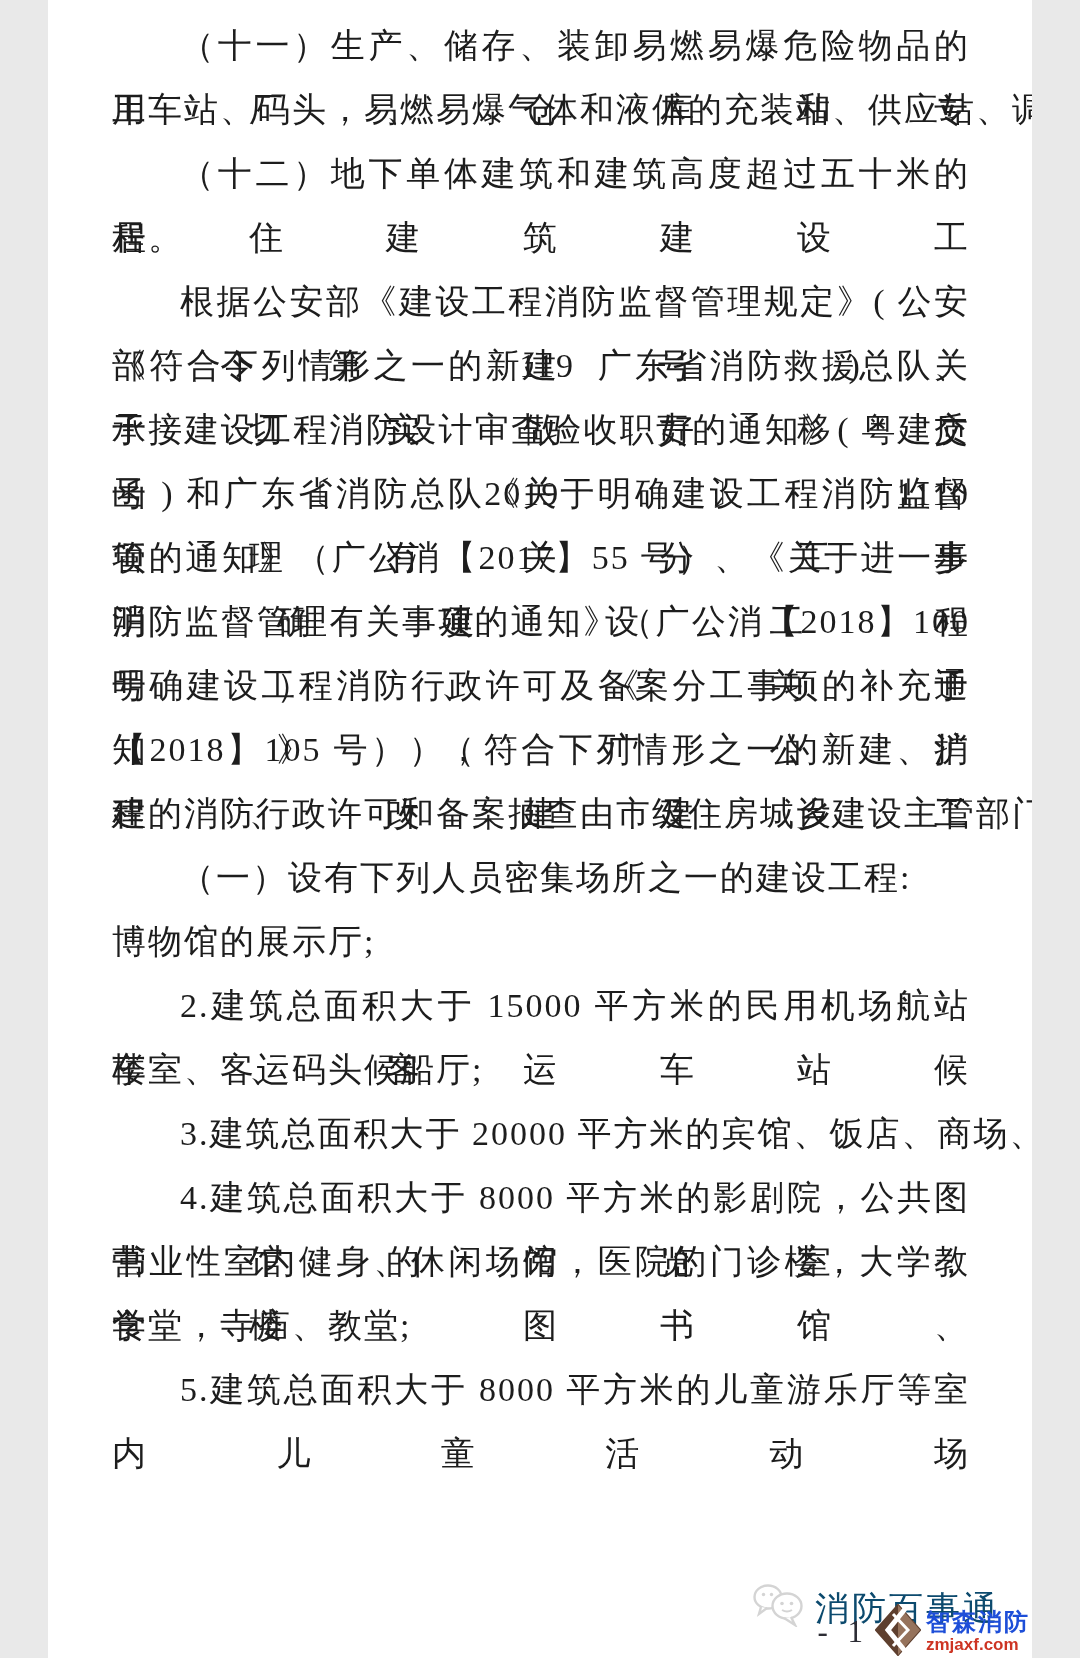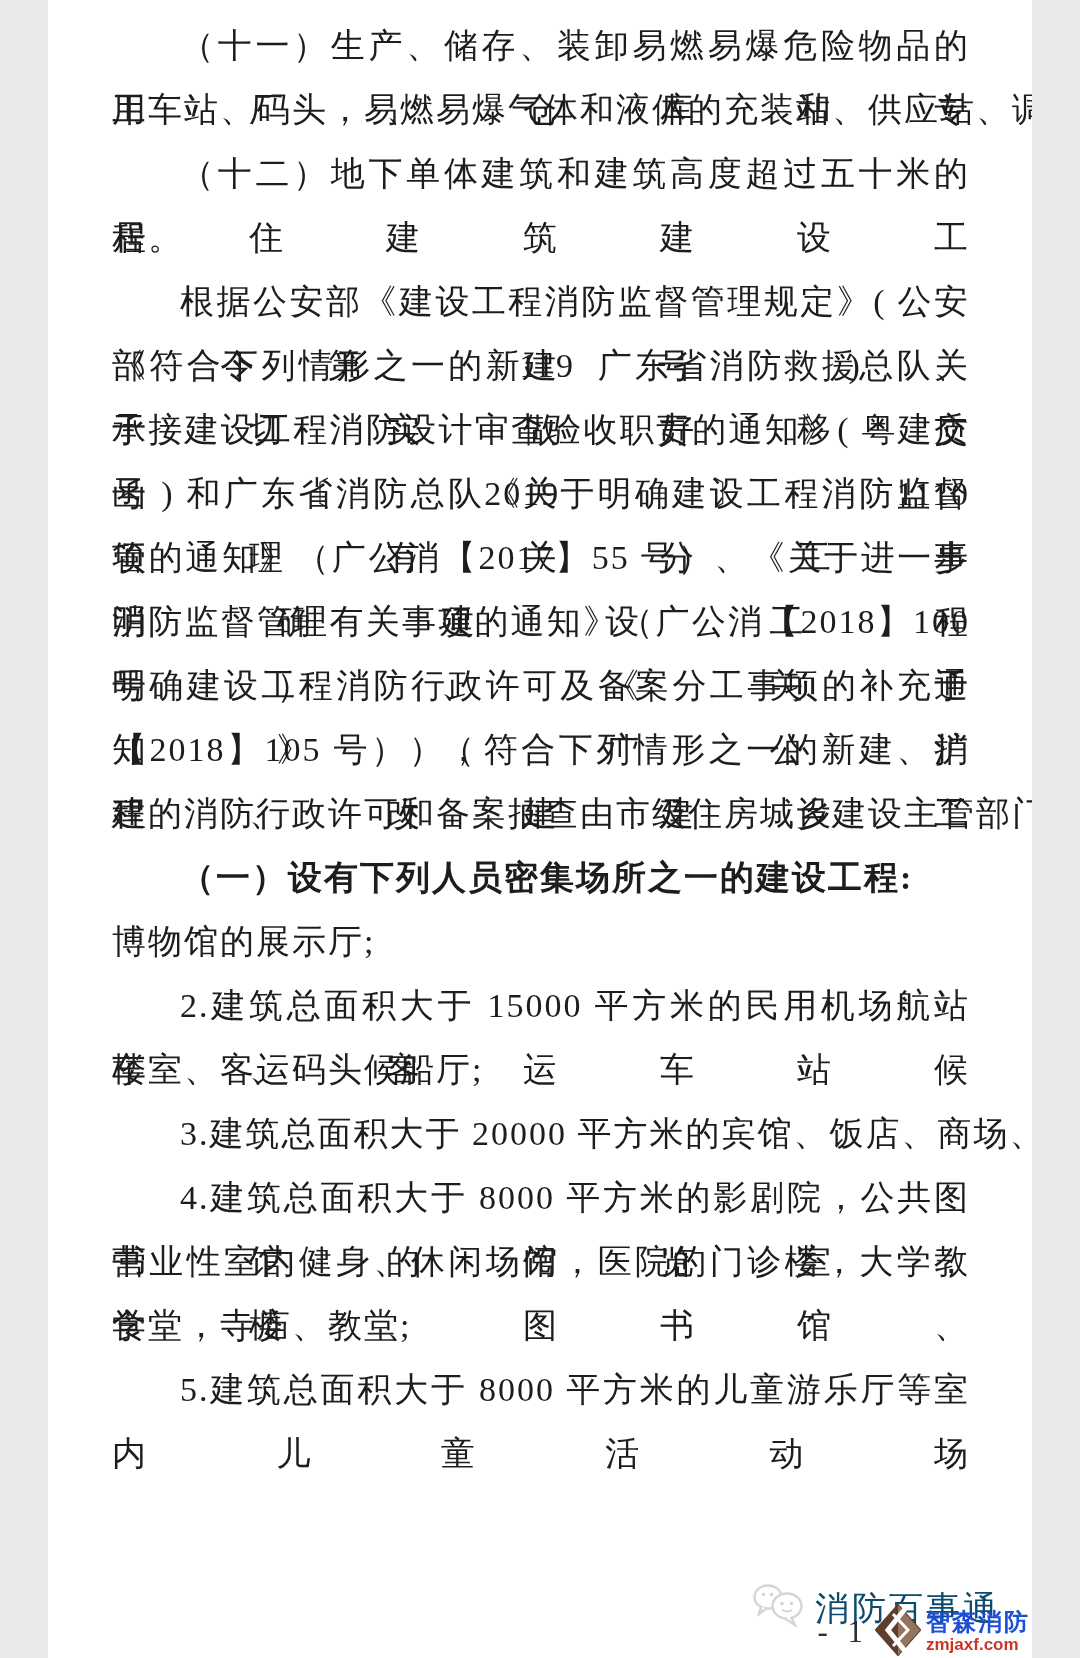--- a/index.html
+++ b/index.html
@@ -26,21 +26,21 @@
     letter-spacing: 2px;
     white-space: nowrap;
     overflow: visible;
   }
   .line.stretch {
     white-space: normal;
     text-align: justify;
     text-align-last: justify;
   }
   .line.indent { text-indent: 68px; }
-  .line.bold { font-weight: 700; }
+  .line.bold { font-weight: 400; }
   .line.heading {
     height: 78px;
     line-height: 78px;
     font-size: 39px;
     font-weight: 700;
     letter-spacing: 5px;
     padding-left: 74px;
     font-family: "Liberation Sans", "DejaVu Sans", sans-serif;
   }
   .gray-wm {

